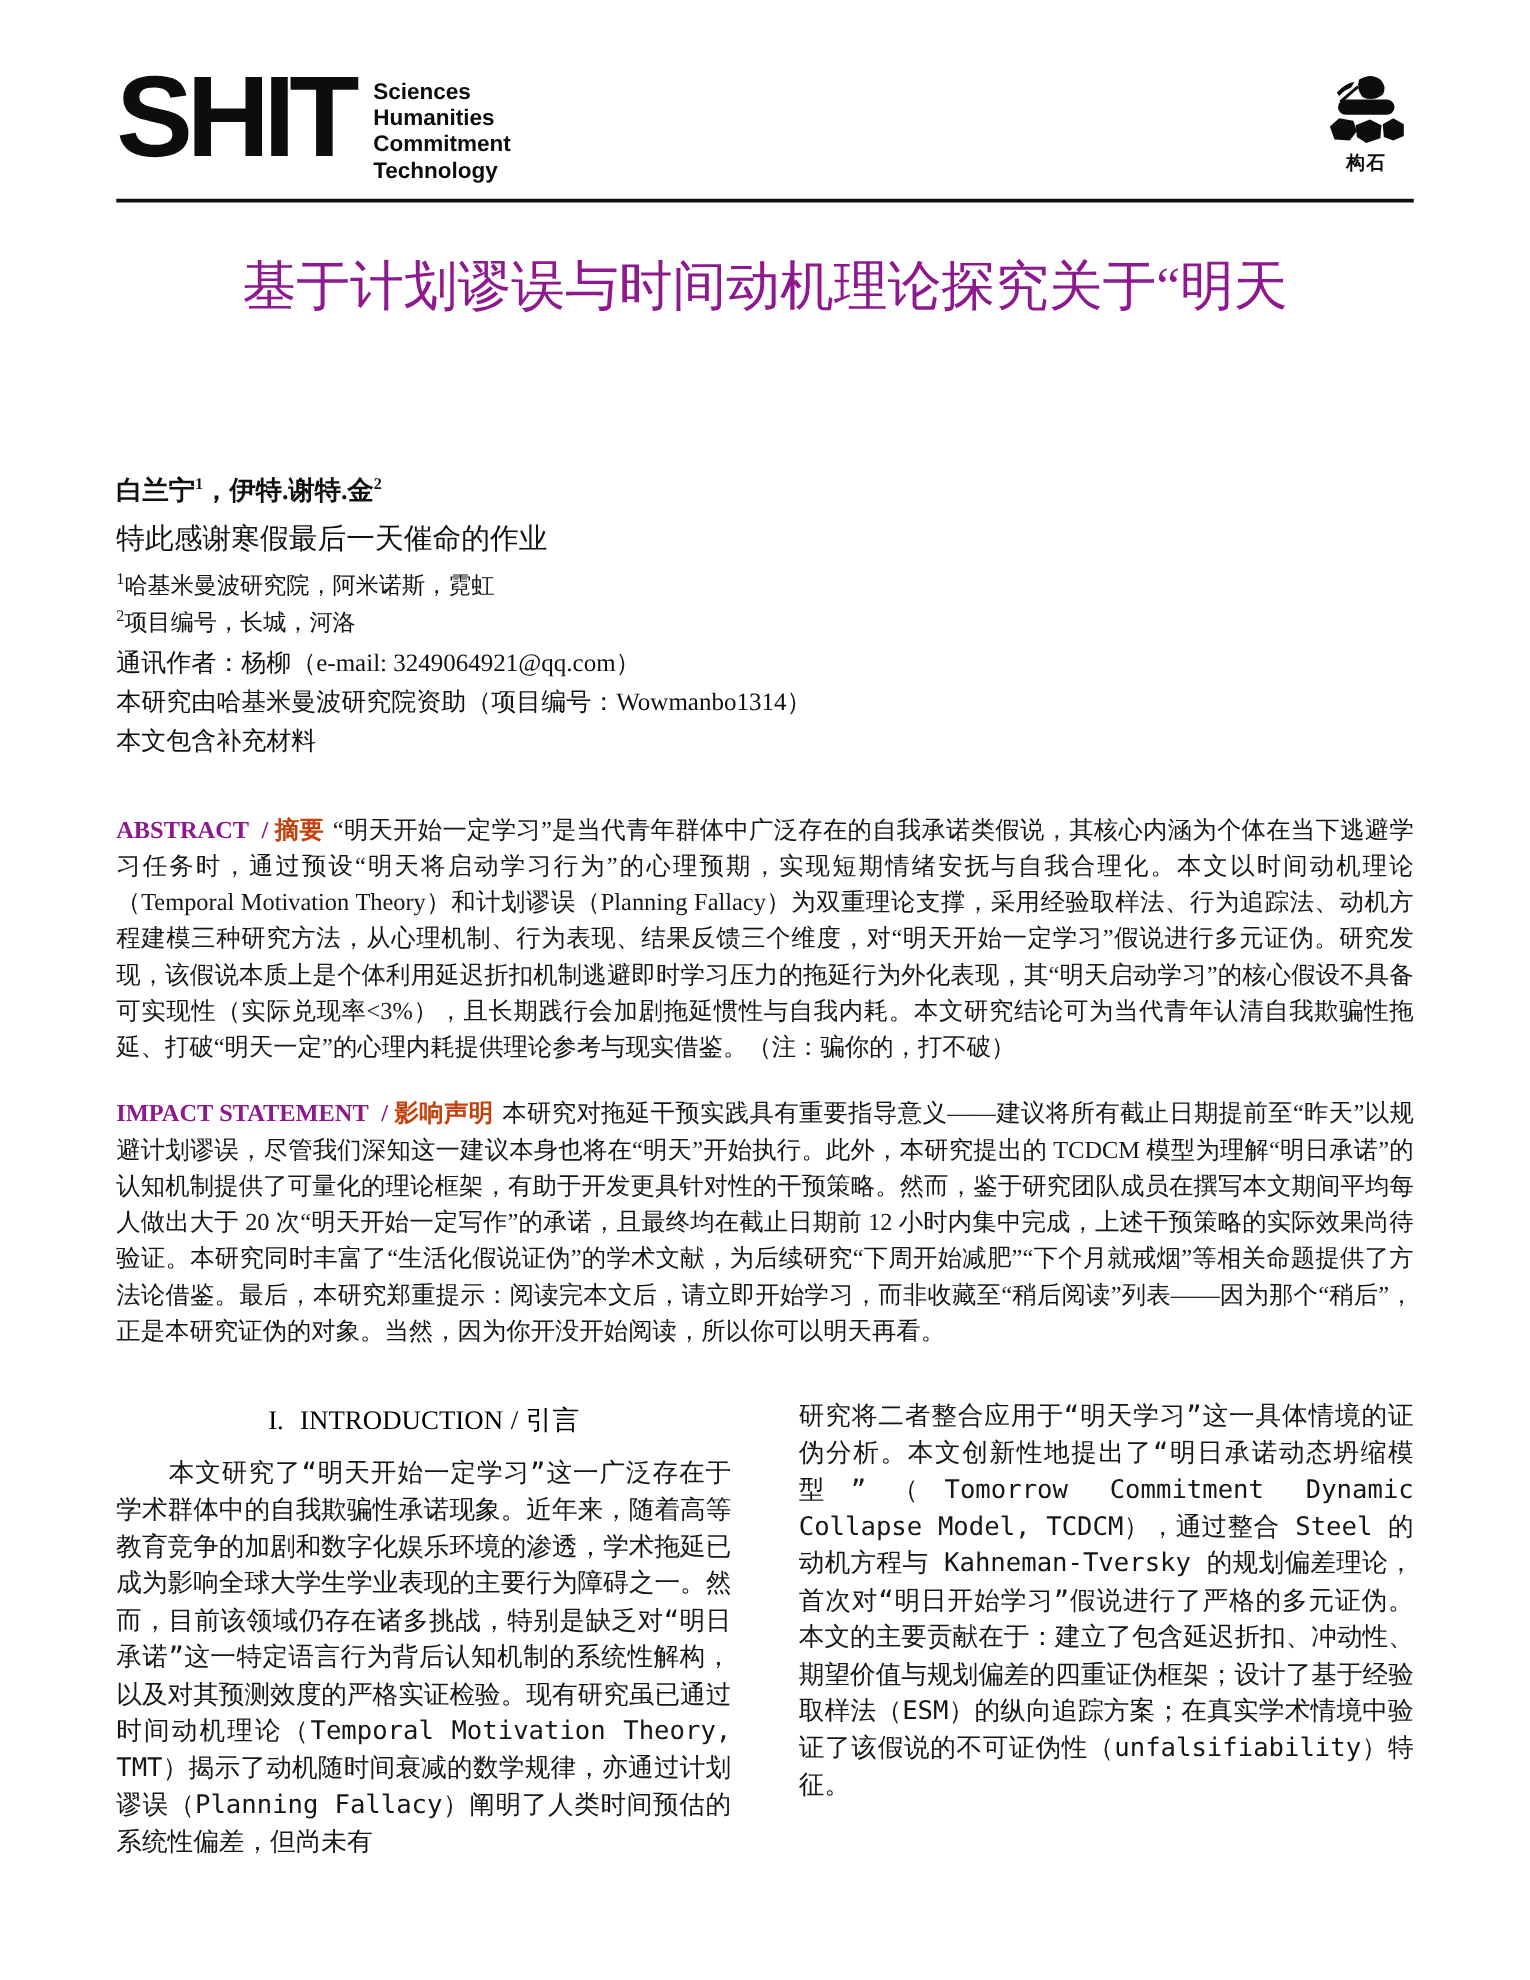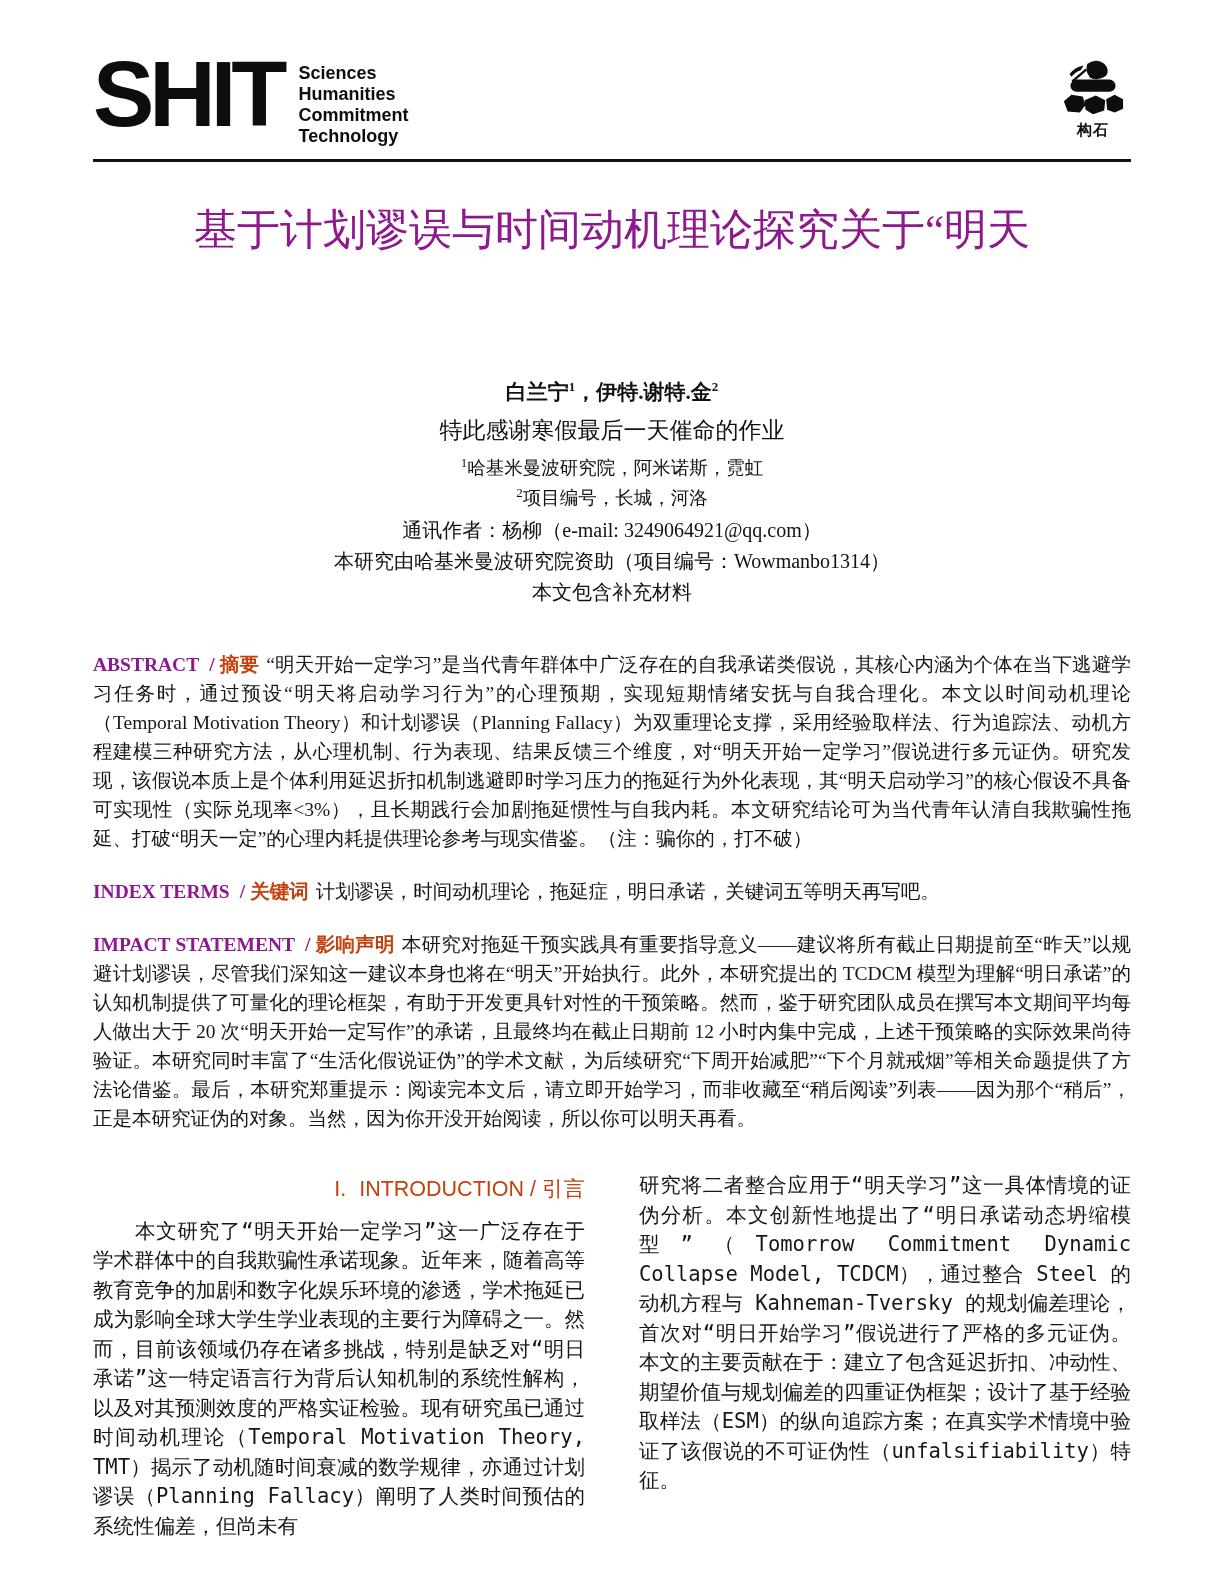--- a/index.html
+++ b/index.html
@@ -33,21 +33,21 @@
 
   
   .title {
     margin: 36px 0 0 0; text-align: center;
     color: #8E188E; font-weight: 400;
     font-size: 43px; line-height: 64px;
   }
   .tline { display: block; }
 
   
-  .authors { margin-top: 116px; text-align: center; }
+  .authors { margin-top: 116px; }
   .author-names { font-size: 21px; font-weight: 700; }
   .author-names sup, .affil sup { font-size: 13px; }
   .thanks { font-size: 23px; margin-top: 9px; }
   .affil { font-size: 18.5px; margin-top: 5px; }
   .affil-first { margin-top: 9px; }
   .corr { font-size: 20px; margin-top: 7px; }
   .funding { font-size: 20px; margin-top: 4px; }
   .suppl { font-size: 20px; margin-top: 4px; }
 
   
@@ -58,22 +58,22 @@
   .section-abstract { margin-top: 44px; }
   .lab-en { color: #8E188E; font-weight: 700; margin-right: 10px; }
   .lab-sep { color: #8E188E; font-weight: 700; margin-right: 5px; }
   .lab-zh { color: #c2410c; font-weight: 700; margin-right: 7px; }
 
   
   .columns { display: flex; gap: 54px; margin-top: 38px; }
   .col { flex: 1; min-width: 0; font-size: 20.5px; line-height: 29.5px; text-align: justify; color: #161616; }
   .col p { margin: 0; font-family: "DejaVu Sans Mono", monospace; }
   .intro-heading {
-    text-align: right; font-size: 21.5px; margin: 4px 0 12px 0; color: #c2410c;
-    font-family: Liberation Sans, sans-serif;
+    text-align: center; font-size: 21.5px; margin: 4px 0 12px 0; color: #000000;
+    font-family: Liberation Serif, serif;
   }
   .hnum { margin-right: 13px; }
   .hsep { margin: 0 6px; }
   .col-left p { text-indent: 2.05em; }
 </style>
 </head>
 <body>
 
 <div class="page">
 
@@ -116,23 +116,20 @@
     <div class="affil"><sup>2</sup><span>项目编号，长城，河洛</span></div>
     <div class="corr">通讯作者：杨柳（e-mail: 3249064921@qq.com）</div>
     <div class="funding">本研究由哈基米曼波研究院资助（项目编号：Wowmanbo1314）</div>
     <div class="suppl">本文包含补充材料</div>
   </div>
 
   <p class="section section-abstract">
     <span class="lab-en">ABSTRACT</span><span class="lab-sep">/</span><span class="lab-zh">摘要</span><span>“明天开始一定学习”是当代青年群体中广泛存在的自我承诺类假说，其核心内涵为个体在当下逃避学习任务时，通过预设“明天将启动学习行为”的心理预期，实现短期情绪安抚与自我合理化。本文以时间动机理论（Temporal Motivation Theory）和计划谬误（Planning Fallacy）为双重理论支撑，采用经验取样法、行为追踪法、动机方程建模三种研究方法，从心理机制、行为表现、结果反馈三个维度，对“明天开始一定学习”假说进行多元证伪。研究发现，该假说本质上是个体利用延迟折扣机制逃避即时学习压力的拖延行为外化表现，其“明天启动学习”的核心假设不具备可实现性（实际兑现率&lt;3%），且长期践行会加剧拖延惯性与自我内耗。本文研究结论可为当代青年认清自我欺骗性拖延、打破“明天一定”的心理内耗提供理论参考与现实借鉴。（注：骗你的，打不破）</span>
   </p>
 
-  <p class="section">
-    <span class="lab-en">INDEX TERMS</span><span class="lab-sep">/</span><span class="lab-zh">关键词</span><span>计划谬误，时间动机理论，拖延症，明日承诺，关键词五等明天再写吧。</span>
-  </p>
 
   <p class="section">
     <span class="lab-en">IMPACT STATEMENT</span><span class="lab-sep">/</span><span class="lab-zh">影响声明</span><span>本研究对拖延干预实践具有重要指导意义——建议将所有截止日期提前至“昨天”以规避计划谬误，尽管我们深知这一建议本身也将在“明天”开始执行。此外，本研究提出的 TCDCM 模型为理解“明日承诺”的认知机制提供了可量化的理论框架，有助于开发更具针对性的干预策略。然而，鉴于研究团队成员在撰写本文期间平均每人做出大于 20 次“明天开始一定写作”的承诺，且最终均在截止日期前 12 小时内集中完成，上述干预策略的实际效果尚待验证。本研究同时丰富了“生活化假说证伪”的学术文献，为后续研究“下周开始减肥”“下个月就戒烟”等相关命题提供了方法论借鉴。最后，本研究郑重提示：阅读完本文后，请立即开始学习，而非收藏至“稍后阅读”列表——因为那个“稍后”，正是本研究证伪的对象。当然，因为你开没开始阅读，所以你可以明天再看。</span>
   </p>
 
   <div class="columns">
     <div class="col col-left">
       <div class="intro-heading">
         <span class="hnum">I.</span><span>INTRODUCTION</span><span class="hsep">/</span><span>引言</span>
       </div>

